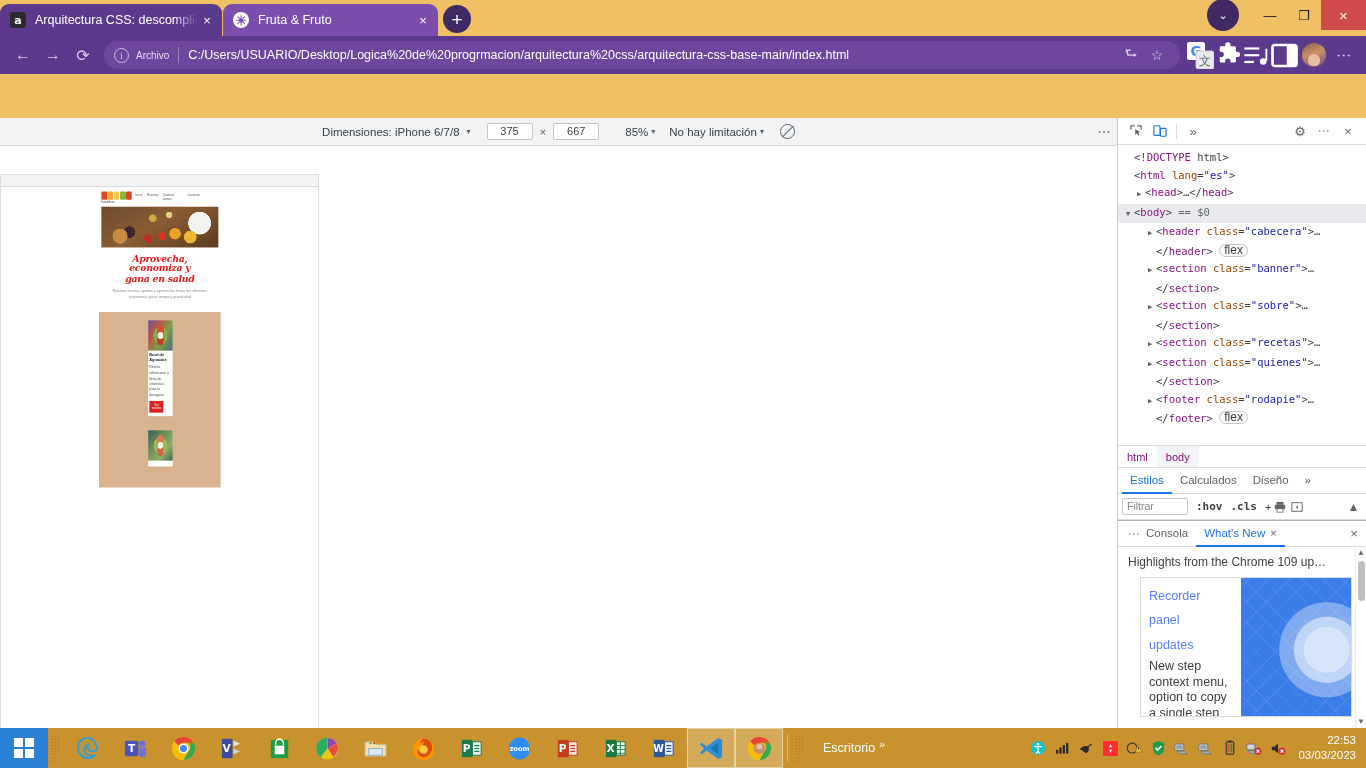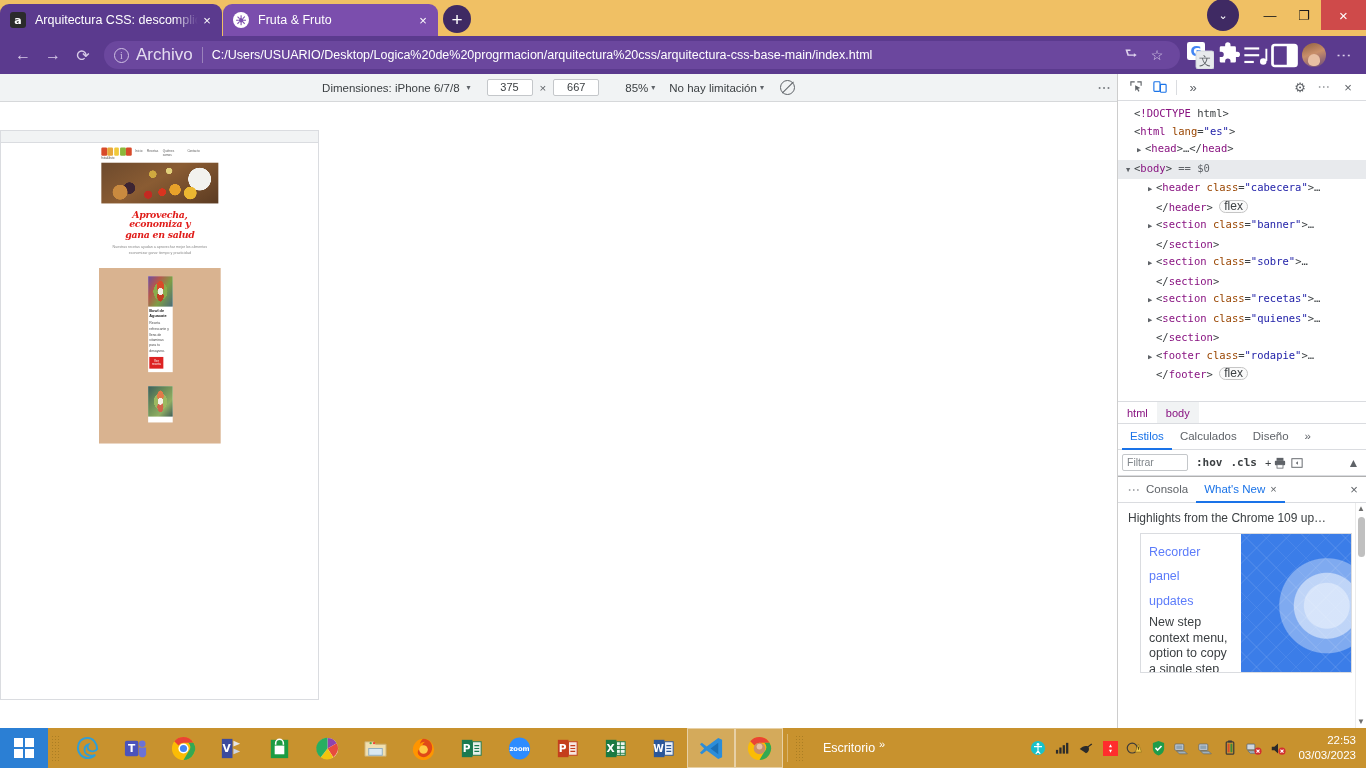--- a/index.html
+++ b/index.html
@@ -89,21 +89,21 @@
     flex: 1; height: 28px; background: #6b479e;
     border-radius: 14px; display: flex; align-items: center;
     padding: 0 10px; margin: 0 6px; min-width: 0;
   }
   #omni-info {
     width: 15px; height: 15px; border: 1.3px solid #cfc0e4;
     border-radius: 50%; color: #cfc0e4; font-size: 10px;
     display: flex; align-items: center; justify-content: center;
     flex: none; margin-right: 7px; font-family: "Liberation Serif", serif;
   }
-  #omni-scheme { color: #e4dcf0; font-size: 17px; flex: none; }
+  #omni-scheme { color: #e4dcf0; font-size: 10px; flex: none; }
   #omni-sep { width: 1px; height: 16px; background: #9a82bb; margin: 0 9px; flex: none; }
   #omni-url {
     color: #ffffff; font-size: 12.5px; white-space: nowrap;
     overflow: hidden; flex: 1;
   }
   .omni-icon {
     width: 26px; height: 26px; color: #ddd2ec;
     display: flex; align-items: center; justify-content: center;
     font-size: 14px; flex: none;
   }
@@ -117,21 +117,21 @@
     flex: none; margin: 0 4px; overflow: hidden; position: relative;
   }
   #avatar-btn::after {
     content: ""; position: absolute; left: 6px; top: 11px;
     width: 12px; height: 12px; border-radius: 50% 50% 40% 40%;
     background: #e8bfa3;
   }
 
   
   #content-area {
-    flex: 1; display: flex; background: #86efac; min-height: 0;
+    flex: 1; display: flex; background: #86efac; min-height: 0; margin-top: 44px;
   }
 
   
   #viewport-side {
     flex: 1; display: flex; flex-direction: column; min-width: 0;
     background: #ffffff;
   }
   #device-toolbar {
     height: 28px; background: #f1f3f4; border-bottom: 1px solid #d6d8da;
     display: flex; align-items: center; justify-content: center;

